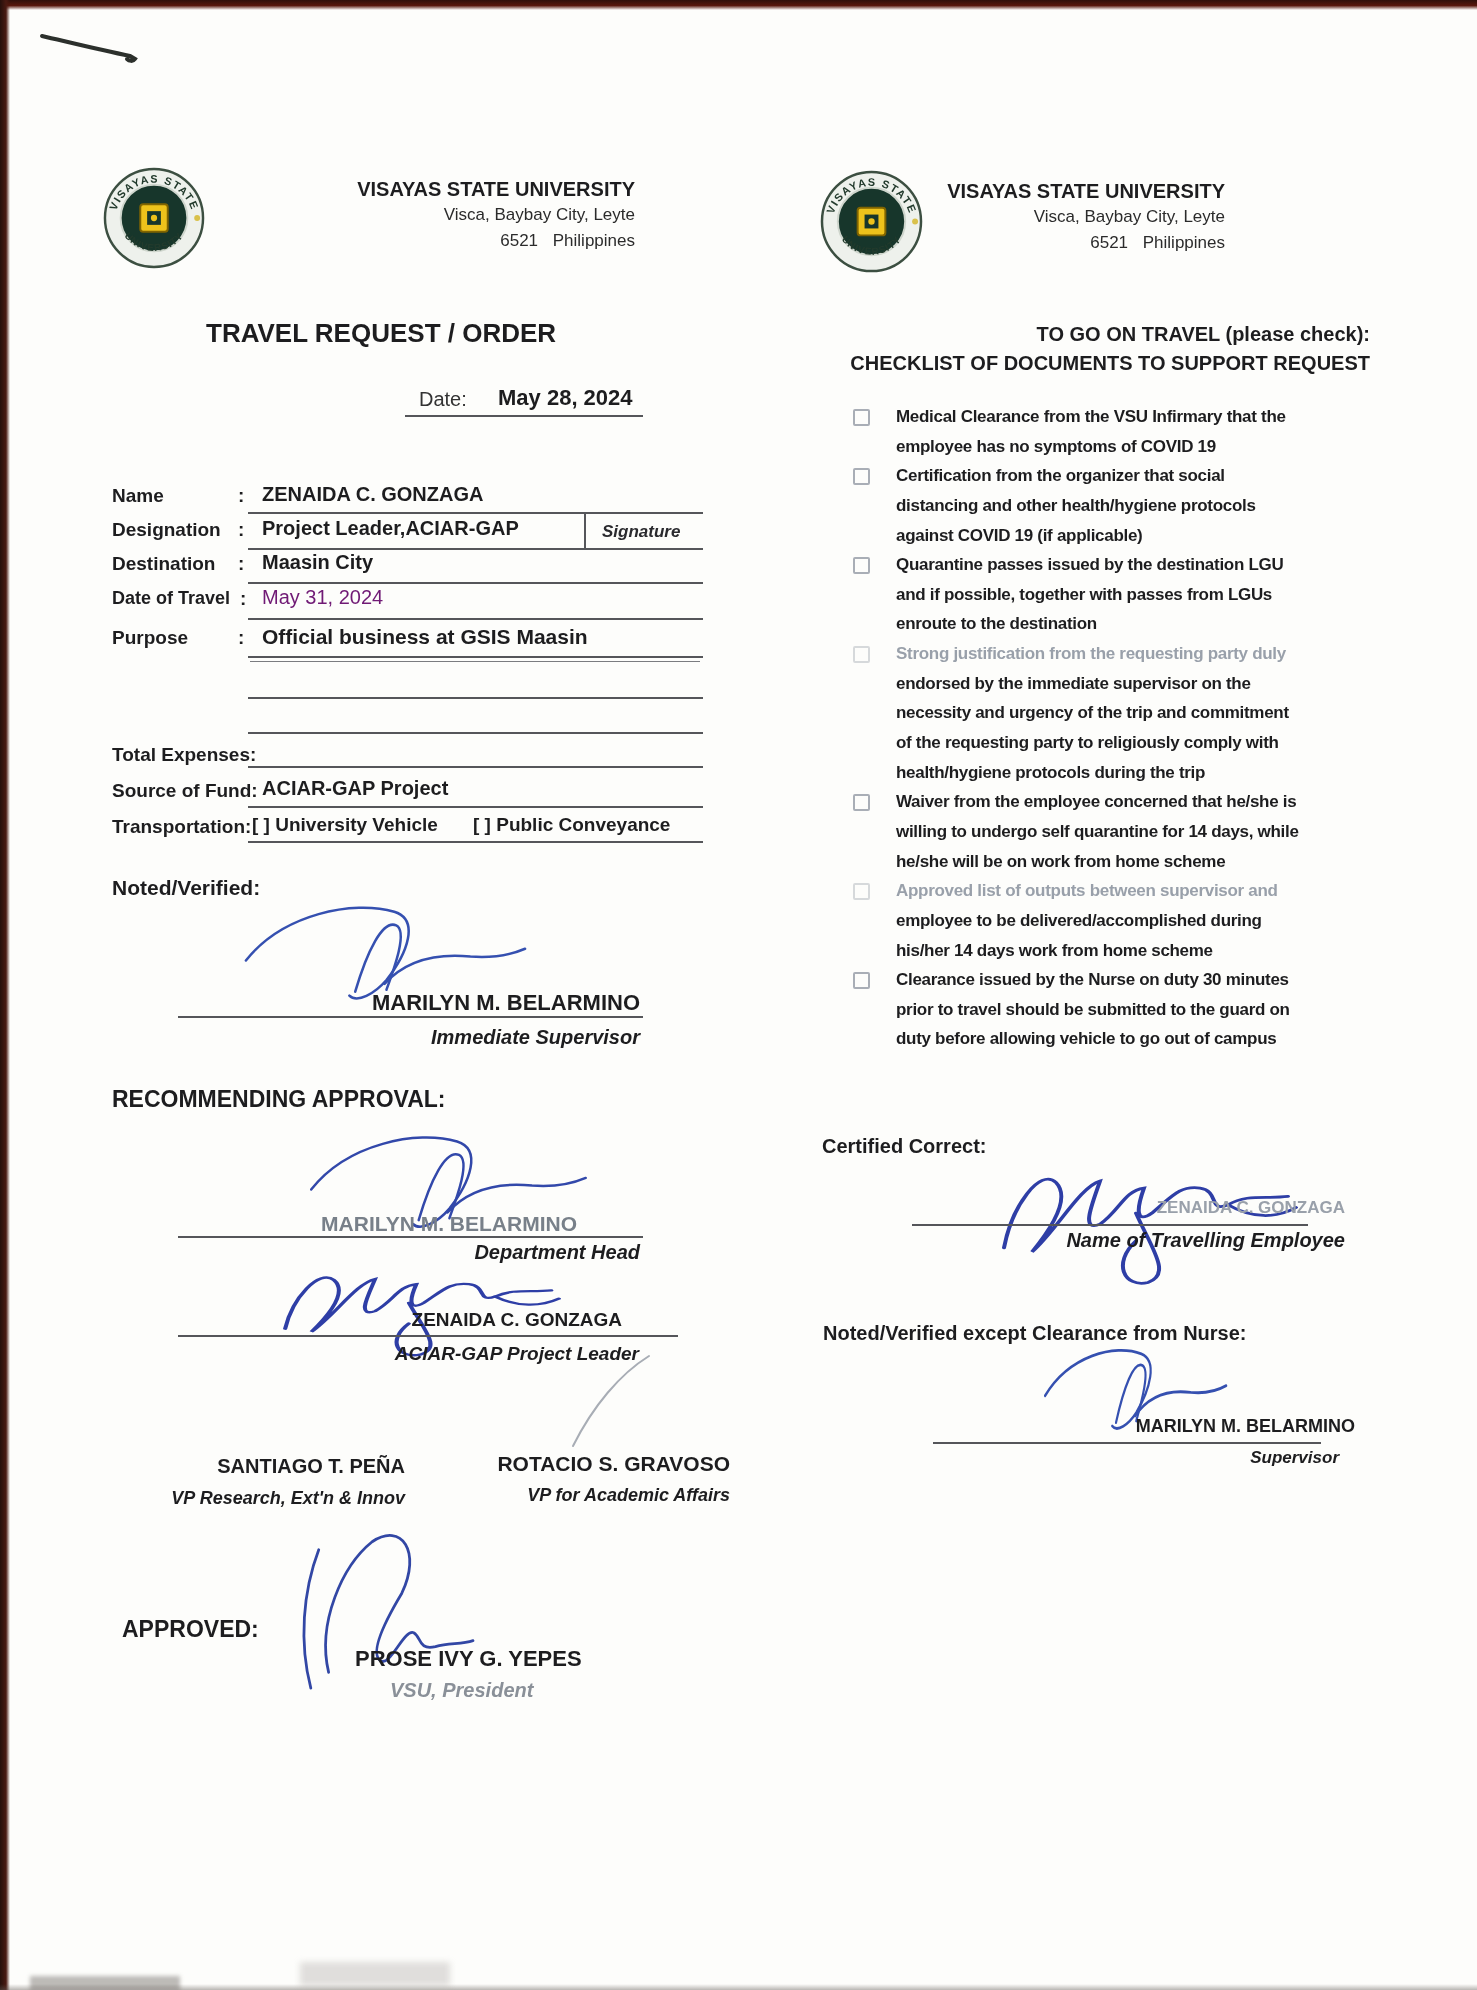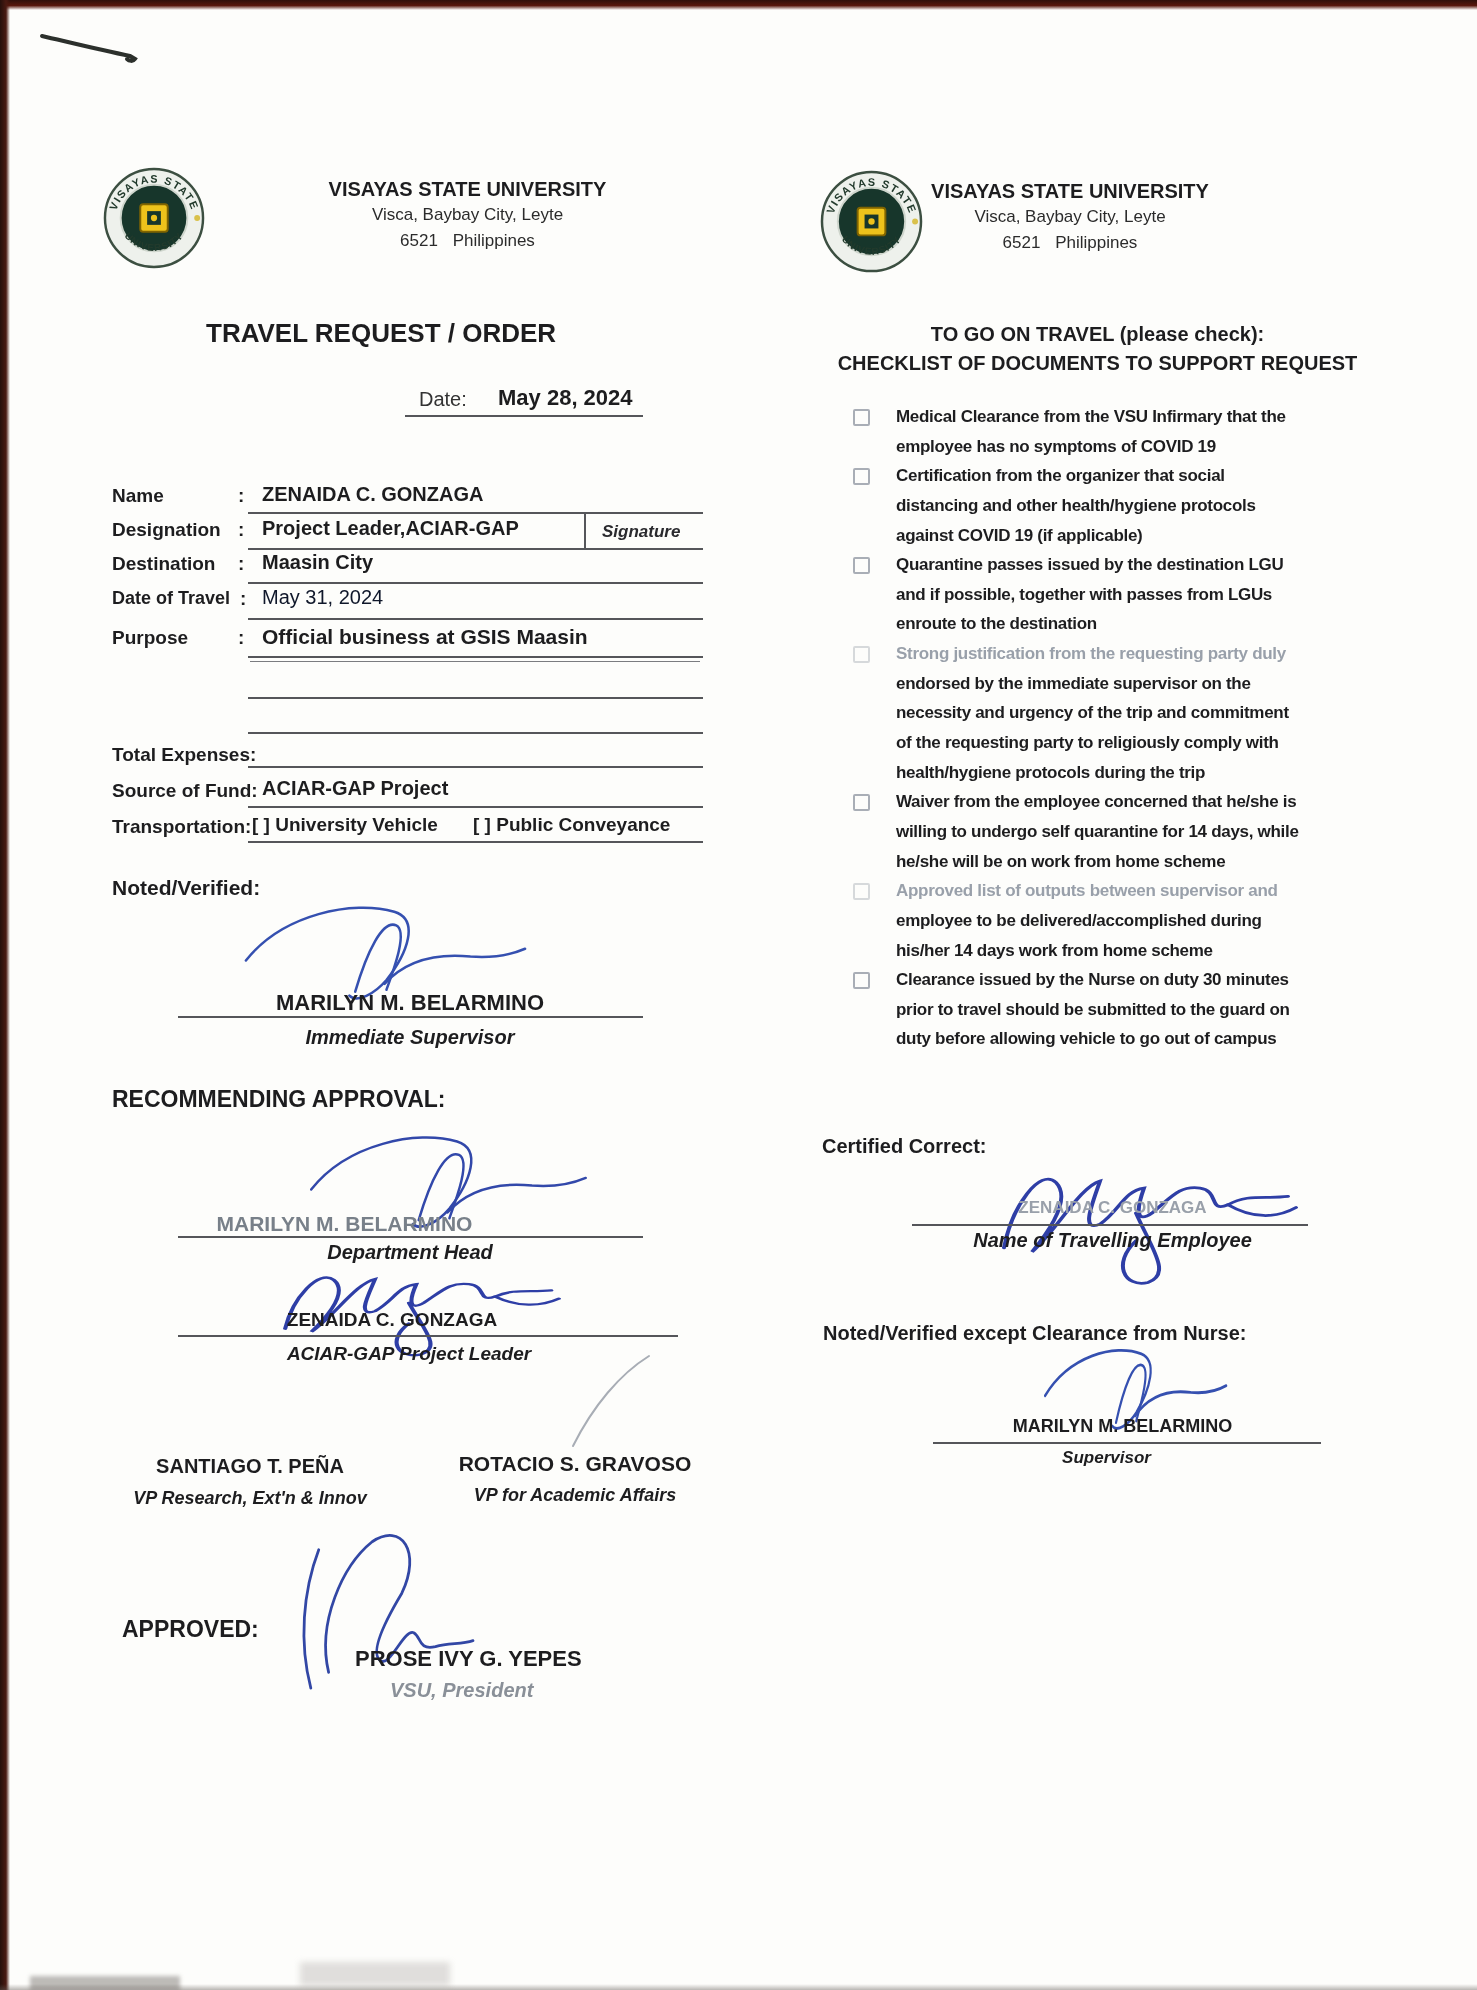--- a/index.html
+++ b/index.html
@@ -1,30 +1,30 @@
 <!DOCTYPE html>
 <html><head>
 <meta charset="utf-8">
 <style>
   html,body{margin:0;padding:0;background:#ffffff;}
   .doc{position:relative;width:1477px;height:1990px;background:#fdfdfb;overflow:hidden;
        font-family:"Liberation Sans","DejaVu Sans",sans-serif;color:#1d1d1f;}
   .abs{position:absolute;}
   .b{font-weight:bold;}
   .i{font-style:italic;}
-  .c{text-align:center;}
+  .c{text-align:right;}
   .nw{white-space:nowrap;}
   .uline{position:absolute;height:2px;background:#55565a;}
   .vline{position:absolute;width:2px;background:#55565a;}
   .faded{color:#99a0aa;filter:blur(0.5px);}
   .faded-dark{color:#788089;filter:blur(0.6px);}
   .faded-soft{color:#8a9098;filter:blur(0.4px);}
   .lbl{font-weight:bold;font-size:19px;}
   .val{font-weight:bold;font-size:20px;}
-  .val-normal{font-weight:normal;font-size:20px;color:#0f172a;}
+  .val-normal{font-weight:normal;font-size:20px;color:#701a75;}
   .sec{font-weight:bold;font-size:22px;}
   .sig-svg{position:absolute;pointer-events:none;}
   
   .checklist{position:absolute;left:853px;top:402px;width:545px;}
   .cl-item{display:flex;}
   .cb{flex:0 0 13px;width:13px;height:13px;border:2px solid #a9aeb6;border-radius:2px;
       margin-top:7px;margin-right:26px;background:transparent;}
   .cb.faded-box{opacity:.45;filter:blur(.4px);}
   .cl-line{height:29.65px;line-height:29.65px;font-weight:bold;font-size:17px;
            letter-spacing:-0.3px;white-space:nowrap;}

